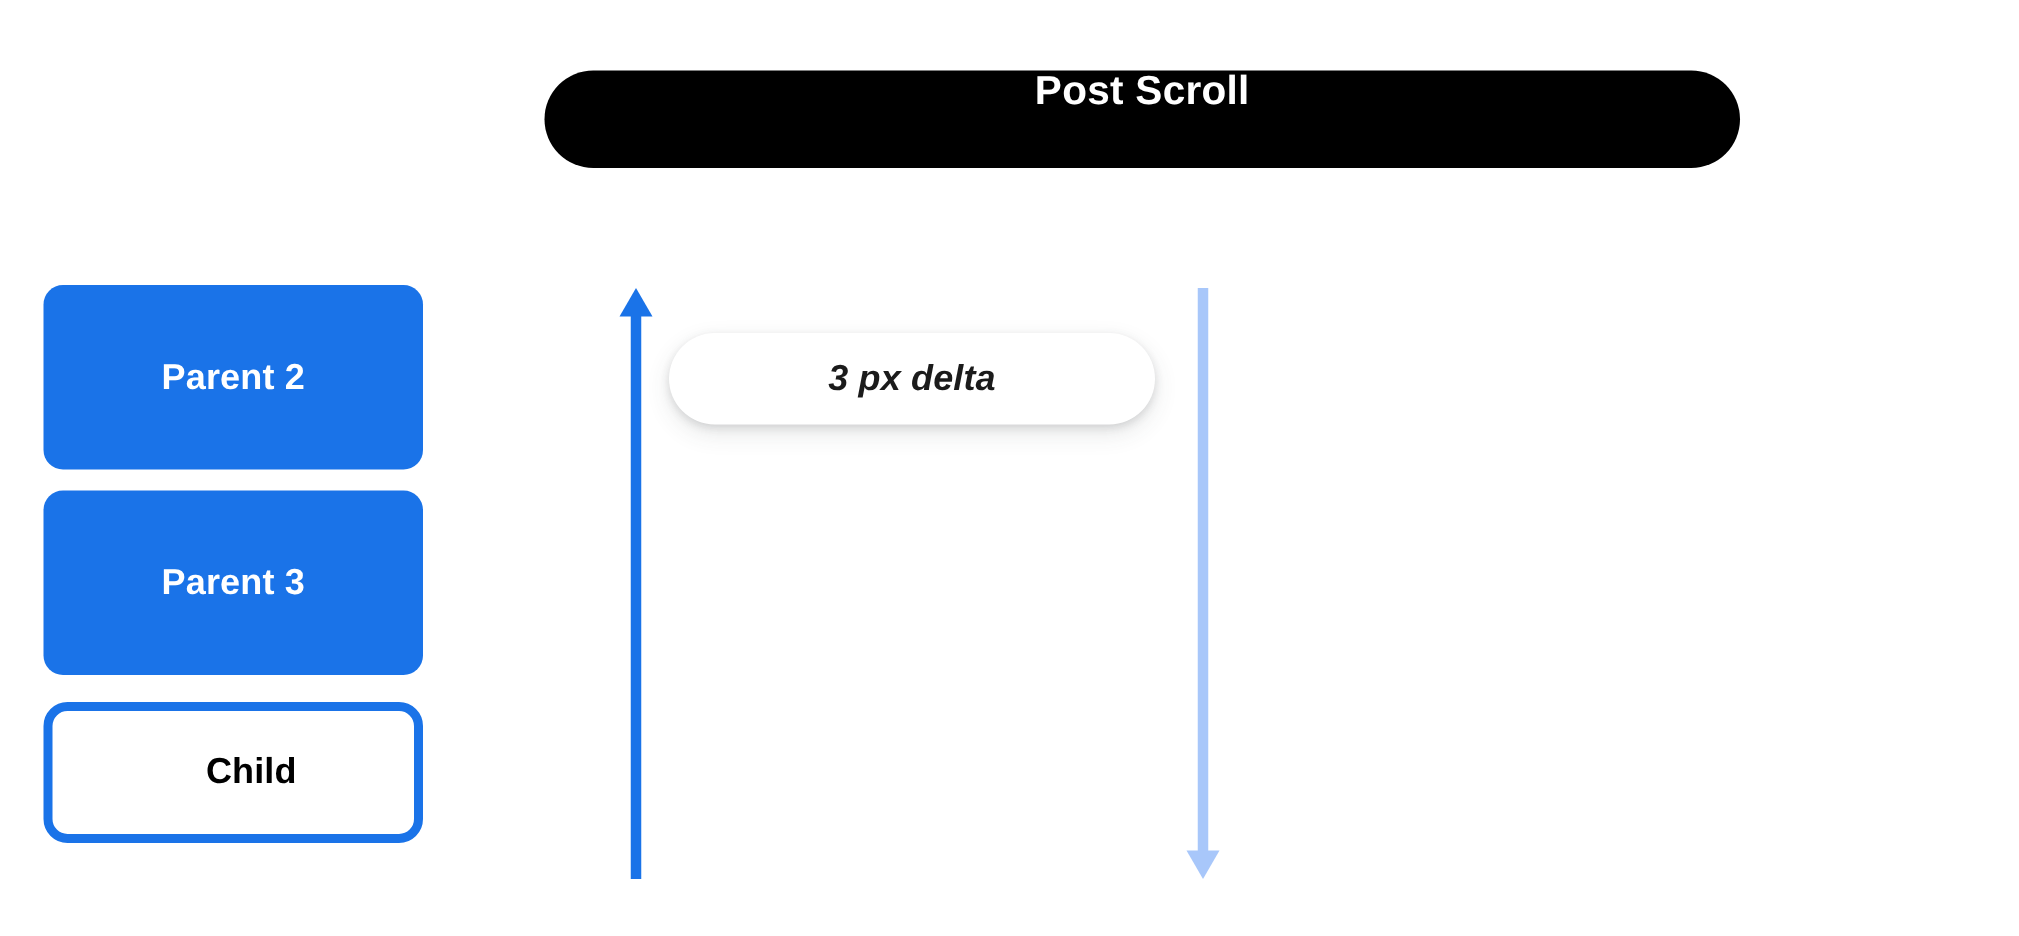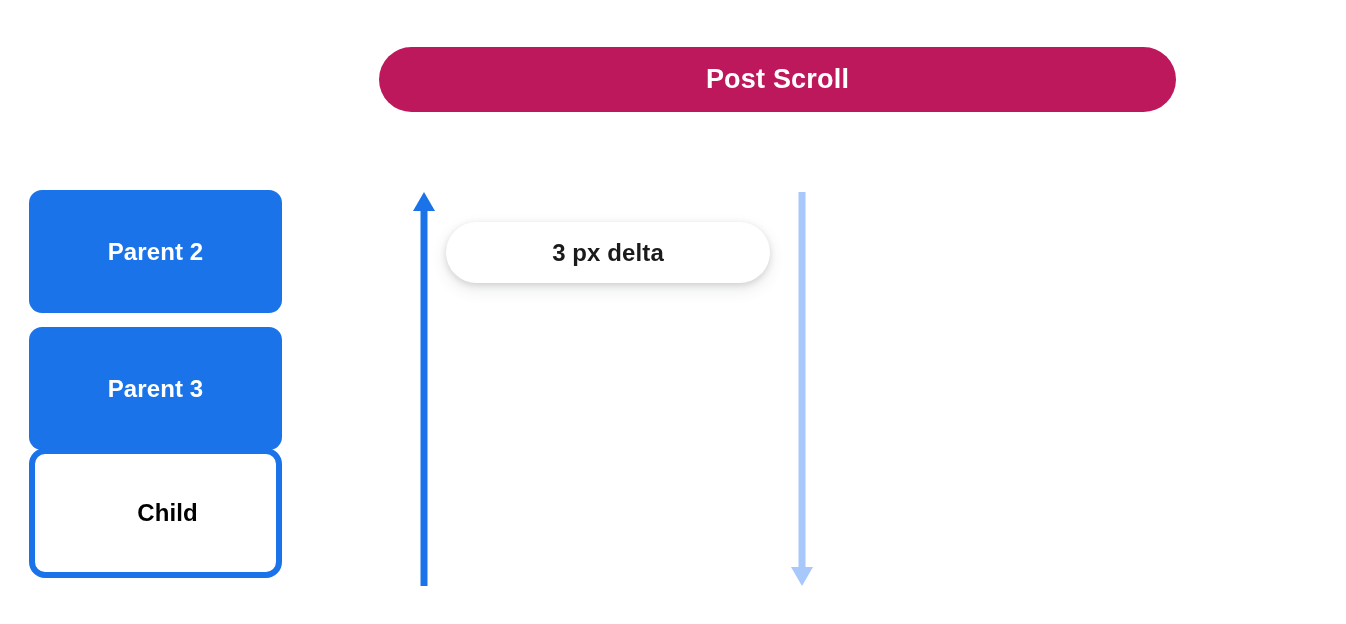--- a/index.html
+++ b/index.html
@@ -16,28 +16,27 @@
     position: relative;
     width: 1346px;
     height: 624px;
     background: #ffffff;
     overflow: hidden;
   }
 
   
   .header-bar {
     position: absolute;
-    left: 379px;
+    left: 363px;
     top: 47px;
     width: 797px;
     height: 65px;
-    background: #be185d;
+    background: #000000;
     border-radius: 33px;
     display: flex;
-    align-items: center;
     justify-content: center;
   }
   .header-bar .label {
     color: #ffffff;
     font-size: 27px;
     font-weight: 700;
     letter-spacing: 0.2px;
     line-height: 1;
   }
 
@@ -65,21 +64,21 @@
 
   .box.outlined {
     background: #ffffff;
     border: 6px solid #1a73e8;
     border-radius: 16px;
   }
   .box.outlined .label { color: #000000; }
 
   #box-parent2 { top: 190px; height: 123px; }
   #box-parent1 { top: 327px; height: 123px; }
-  #box-child   { top: 448px; height: 130px; padding-left: 24px; }
+  #box-child   { top: 468px; height: 94px; padding-left: 24px; }
 
   
   .arrow {
     position: absolute;
     overflow: visible;
   }
   #arrow-up   { left: 404px; top: 192px; width: 40px; height: 394px; }
   #arrow-down { left: 782px; top: 192px; width: 40px; height: 394px; }
 
   
@@ -99,21 +98,21 @@
 
   #pill-delta {
     left: 446px;
     top: 222px;
     width: 324px;
     height: 61px;
     background: #ffffff;
     border-radius: 31px;
     box-shadow: 0 2px 6px rgba(60,64,67,0.16), 0 6px 16px rgba(60,64,67,0.12);
   }
-  #pill-delta .label { color: #1b1b1b; }
+  #pill-delta .label { color: #1b1b1b; font-style: italic; }
 
   #pill-dispatch {
     left: 446px;
     top: 498px;
     width: 329px;
     height: 61px;
     background: #1a73e8;
     border-radius: 31px;
   }
   #pill-dispatch .label { color: #ffffff; }

